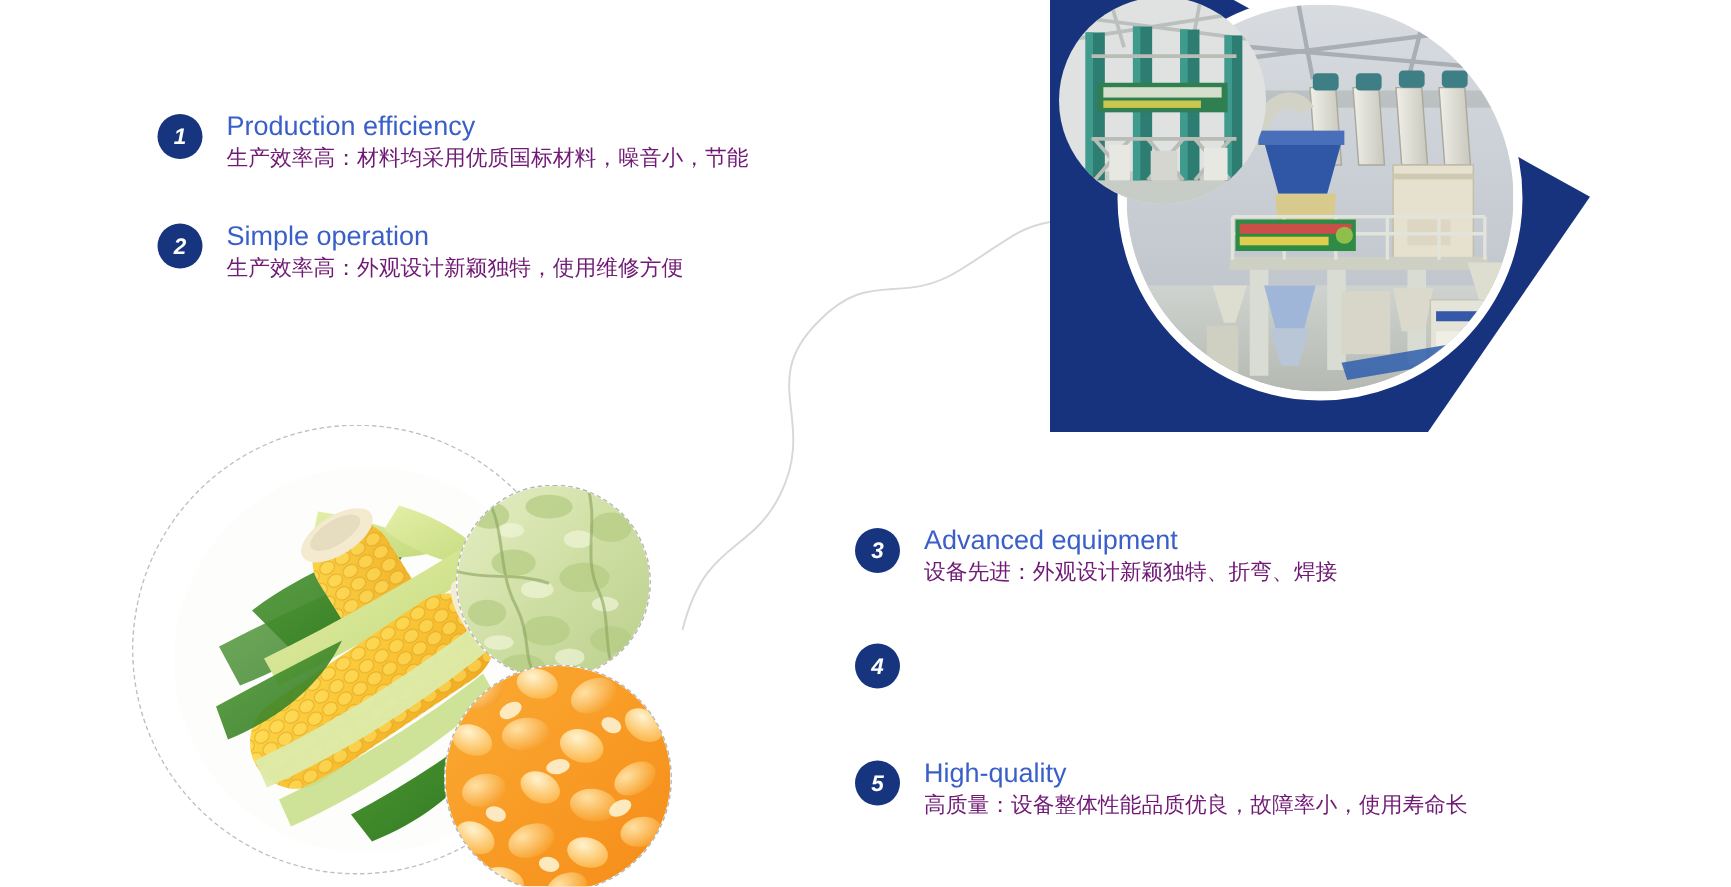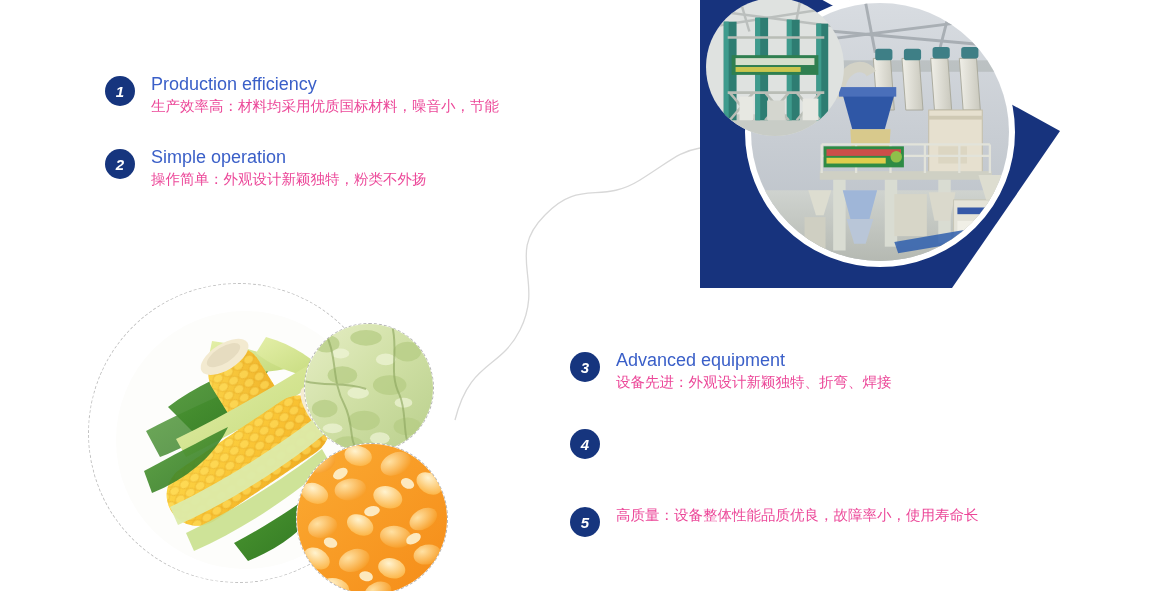--- a/index.html
+++ b/index.html
@@ -53,21 +53,21 @@
     margin-left: 16px;
   }
   .feature-title {
     color: #3a5fc8;
     font-size: 18px;
     line-height: 20px;
     white-space: nowrap;
     margin-bottom: 2px;
   }
   .feature-desc {
-    color: #ec4899;
+    color: #701a75;
     font-size: 14.5px;
     line-height: 21px;
     white-space: nowrap;
   }
 
   
   .hex-wrap {
     position: absolute;
     left: 700px;
     top: -8px;
@@ -480,38 +480,39 @@
     <div class="feature-text">
       <div class="feature-title">Production efficiency</div>
       <div class="feature-desc">生产效率高：材料均采用优质国标材料，噪音小，节能</div>
     </div>
   </div>
 
   <div class="feature-item" style="left:105px; top:147px;">
     <div class="badge">2</div>
     <div class="feature-text">
       <div class="feature-title">Simple operation</div>
-      <div class="feature-desc">操作简单：外观设计新颖独特，粉类不外扬</div>
+      <div class="feature-desc">生产效率高：外观设计新颖独特，使用维修方便</div>
     </div>
   </div>
 
   <div class="feature-item" style="left:570px; top:350px;">
     <div class="badge">3</div>
     <div class="feature-text">
       <div class="feature-title">Advanced equipment</div>
       <div class="feature-desc">设备先进：外观设计新颖独特、折弯、焊接</div>
     </div>
   </div>
 
   <div class="feature-item" style="left:570px; top:427px;">
     <div class="badge">4</div>
     <div class="feature-text">
     </div>
   </div>
 
   <div class="feature-item" style="left:570px; top:505px;">
     <div class="badge">5</div>
     <div class="feature-text">
+      <div class="feature-title">High-quality</div>
       <div class="feature-desc">高质量：设备整体性能品质优良，故障率小，使用寿命长</div>
     </div>
   </div>
 
 </div>
 
 </body></html>

